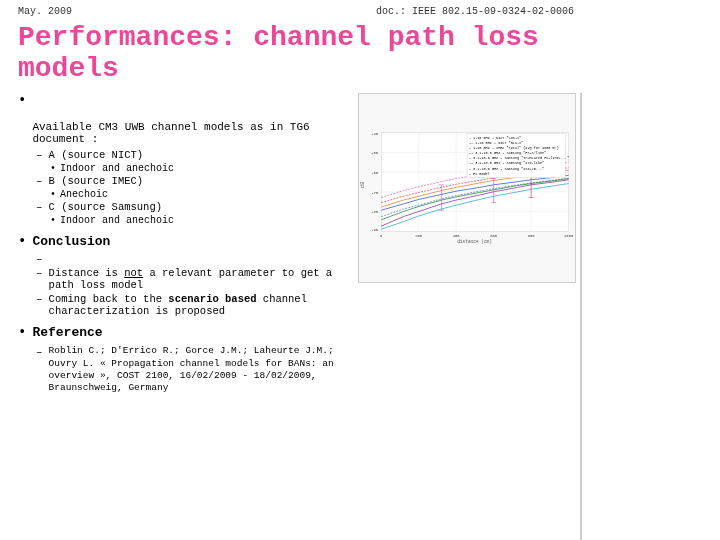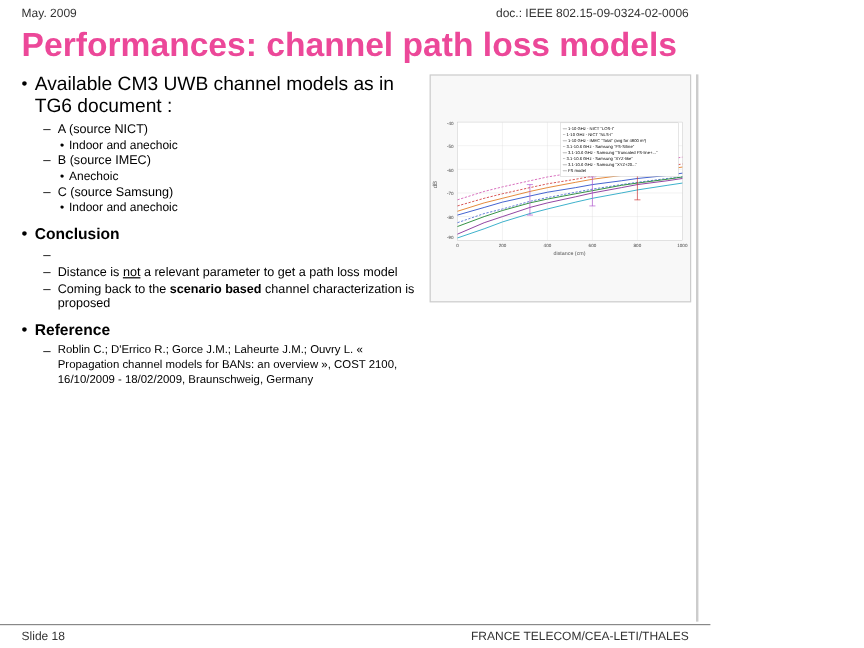--- a/index.html
+++ b/index.html
@@ -11,20 +11,21 @@
       font-size: 11px;
       color: #000;
       overflow: hidden;
     }
     .slide {
       width: 592px;
       height: 540px;
       padding: 0;
       display: flex;
       flex-direction: column;
+      font-family: Liberation Mono, monospace;
     }
     .header {
       display: flex;
       justify-content: space-between;
       align-items: center;
       padding: 6px 18px 2px 18px;
       font-size: 10px;
       color: #333;
     }
     .title {
@@ -142,21 +143,21 @@
 
   <div class="title">Performances: channel path loss models</div>
 
   <div class="content">
 
     <div class="left-col">
 
       <div class="section">
         <div class="section-bullet">
           <span class="bullet-dot">•</span>
-          <span style="font-size:16px;">Available CM3 UWB channel models as in TG6 document :</span>
+          <span style="font-size:11px;margin-top:28px;">Available CM3 UWB channel models as in TG6 document :</span>
         </div>
         <div class="sub-items">
 
           <div class="sub-item">
             <span class="dash">–</span>
             <span>A (source NICT)</span>
           </div>
           <div class="sub-sub">
             <div class="sub-sub-item">
               <span class="dot-small">•</span>
@@ -209,21 +210,21 @@
       </div>
 
       <div class="section">
         <div class="section-bullet">
           <span class="bullet-dot">•</span>
           <span class="section-title">Reference</span>
         </div>
         <div class="sub-items">
           <div class="sub-item" style="line-height:1.3;">
             <span class="dash">–</span>
-            <span style="font-size:9.5px;">Roblin C.; D'Errico R.; Gorce J.M.; Laheurte J.M.; Ouvry L. « Propagation channel models for BANs: an overview », COST 2100, 16/10/2009 - 18/02/2009, Braunschweig, Germany</span>
+            <span style="font-size:9.5px;">Roblin C.; D'Errico R.; Gorce J.M.; Laheurte J.M.; Ouvry L. « Propagation channel models for BANs: an overview », COST 2100, 16/02/2009 - 18/02/2009, Braunschweig, Germany</span>
           </div>
         </div>
       </div>
     </div>
 
     <div class="right-col">
 
       <div class="chart-box">
         <svg class="chart-svg" viewBox="0 0 340 190" xmlns="http://www.w3.org/2000/svg">
 
@@ -361,17 +362,13 @@
           <rect x="325" y="67" width="10" height="10" fill="none" stroke="#228833" stroke-width="1.2"></rect>
 
           <polyline points="35,115 55,110 94,100 153,90 212,82 271,76 330,70" fill="none" stroke="#cc2222" stroke-width="1.5"></polyline>
 
           <polyline points="35,125 55,118 94,107 153,96 212,87 271,80 330,74" fill="none" stroke="#3355cc" stroke-width="1.2" stroke-dasharray="4,2"></polyline>
         </svg>
       </div>
     </div>
   </div>
 
-  <div class="footer">
-    <span>Slide 18</span>
-    <span>FRANCE TELECOM/CEA-LETI/THALES</span>
-  </div>
 </div>
 
 </body></html>

